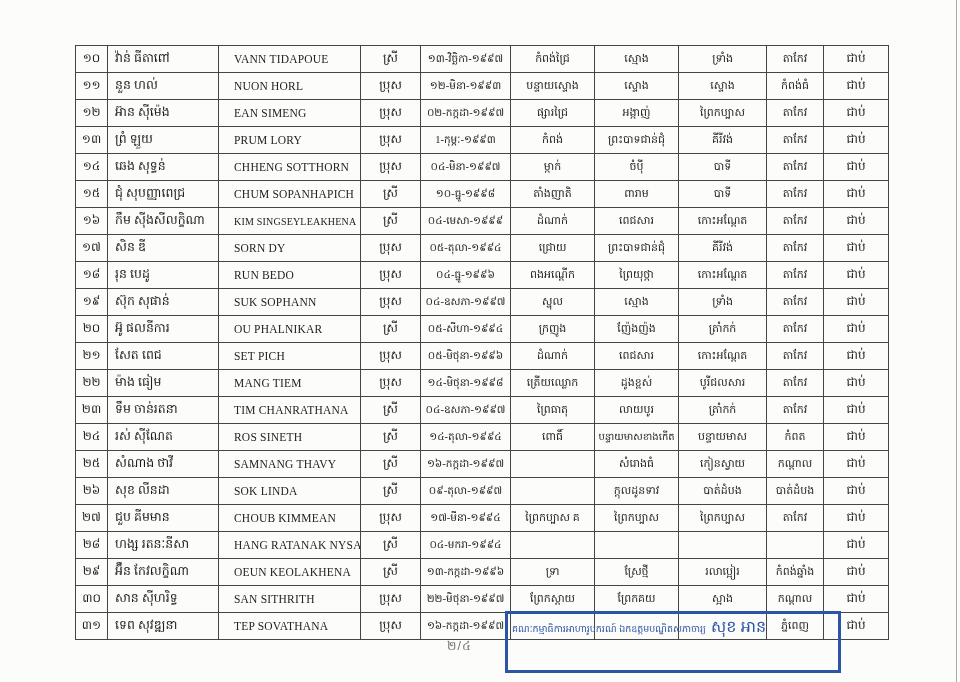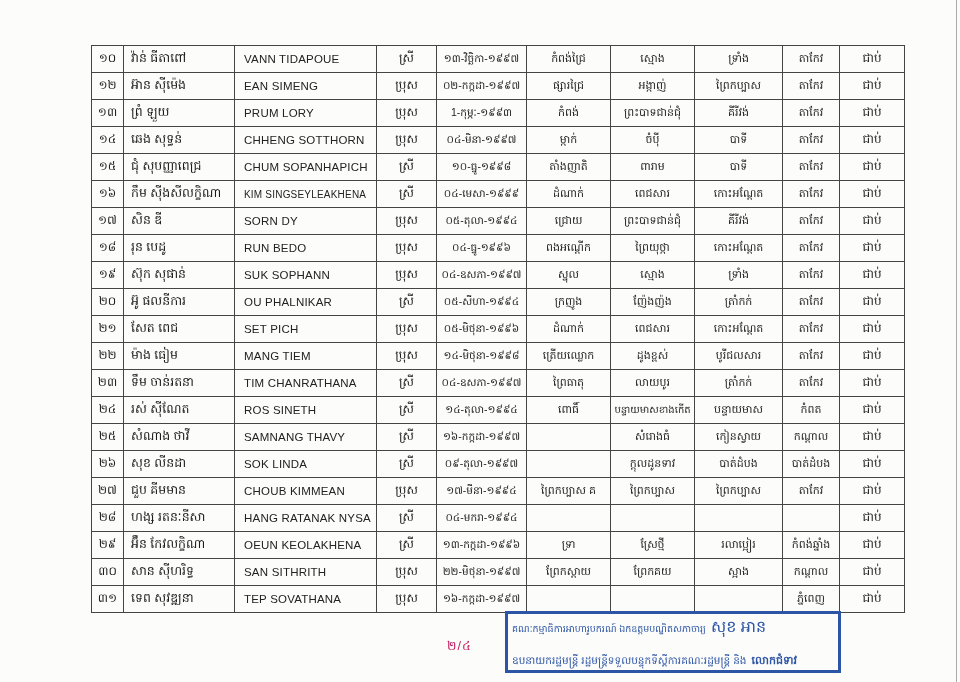--- a/index.html
+++ b/index.html
@@ -6,47 +6,48 @@
   body{
     width:960px;height:682px;
     background:#fcfcfb;
     font-family:"Liberation Sans","DejaVu Sans",sans-serif;
     color:#1c1c1c;
     position:relative;
     overflow:hidden;
   }
   .page{position:absolute;inset:0;}
   table.results{
-    position:absolute;left:91px;top:45px;
+    position:absolute;left:75px;top:45px;
     border-collapse:collapse;table-layout:fixed;
     width:813px;
+    font-family:Liberation Serif, serif;
   }
   td{
     border:1px solid #454545;
     height:26px;
     padding:0 3px;
     text-align:center;
     vertical-align:middle;
     font-size:12px;
     white-space:nowrap;
     overflow:hidden;
     color:#1c1c1c;
   }
   td.col-name_km{text-align:left;padding-left:7px;font-size:12.5px;}
-  td.col-name_en{text-align:left;padding-left:9px;font-size:11.5px;letter-spacing:.2px;color:#222;}
+  td.col-name_en{text-align:left;padding-left:15px;font-size:11.5px;letter-spacing:.2px;color:#222;}
   td.col-dob{font-size:10.5px;}
   td.col-village,td.col-commune,td.col-district,td.col-province{font-size:11px;}
   td.col-no{font-size:12px;}
   .page-edge-line{
     position:absolute;left:956px;top:0;width:1px;height:682px;
     background:#a9a9a9;
   }
   .page-number{
     position:absolute;left:447px;top:638px;
-    font-size:12.5px;color:#be185d;letter-spacing:1px;
+    font-size:12.5px;color:#737373;letter-spacing:1px;
   }
   .stamp{
     position:absolute;left:505px;top:611px;width:322px;height:53px;
     border:3px solid #2d55a5;
     background:transparent;
     color:#2d55a5;
     padding:2px 4px 1px 4px;
     z-index:5;
     display:flex;flex-direction:column;justify-content:space-between;
     white-space:nowrap;overflow:hidden;
@@ -81,20 +82,32 @@
           <td class="col-name_en">VANN TIDAPOUE</td>
           <td class="col-sex">ស្រី</td>
           <td class="col-dob">១៣-វិច្ឆិកា-១៩៩៧</td>
           <td class="col-village">កំពង់ជ្រៃ</td>
           <td class="col-commune">ស្មោង</td>
           <td class="col-district">ទ្រាំង</td>
           <td class="col-province">តាកែវ</td>
           <td class="col-result">ជាប់</td>
         </tr>
         <tr>
+          <td class="col-no">១១</td>
+          <td class="col-name_km">នួន ហល់</td>
+          <td class="col-name_en">NUON HORL</td>
+          <td class="col-sex">ប្រុស</td>
+          <td class="col-dob">១២-មិនា-១៩៩៣</td>
+          <td class="col-village">បន្ទាយស្ទោង</td>
+          <td class="col-commune">ស្ទោង</td>
+          <td class="col-district">ស្ទោង</td>
+          <td class="col-province">កំពង់ធំ</td>
+          <td class="col-result">ជាប់</td>
+        </tr>
+        <tr>
           <td class="col-no">១២</td>
           <td class="col-name_km">អ៊ាន ស៊ីម៉េង</td>
           <td class="col-name_en">EAN SIMENG</td>
           <td class="col-sex">ប្រុស</td>
           <td class="col-dob">០២-កក្កដា-១៩៩៧</td>
           <td class="col-village">ផ្សារជ្រៃ</td>
           <td class="col-commune">អង្កាញ់</td>
           <td class="col-district">ព្រៃកប្បាស</td>
           <td class="col-province">តាកែវ</td>
           <td class="col-result">ជាប់</td>
@@ -328,22 +341,18 @@
           <td class="col-result">ជាប់</td>
         </tr>
       </tbody>
   </table>
 
   <div class="stamp">
     <div class="stamp-line">
       <span class="stamp-small">គណៈកម្មាធិការអាហារូបករណ៍ ឯកឧត្តមបណ្ឌិតសភាចារ្យ</span>
       <span class="stamp-big-name">សុខ អាន</span>
     </div>
-    <div class="stamp-line">
-      <span class="stamp-bold" style="font-weight:normal;font-size:10.5px">ឧបនាយករដ្ឋមន្ត្រី រដ្ឋមន្ត្រីទទួលបន្ទុកទីស្ដីការគណៈរដ្ឋមន្ត្រី និង</span>
-      <span class="stamp-bold">លោកជំទាវ</span>
-    </div>
   </div>
 
   <div class="page-number">២/៤</div>
 
   <div class="page-edge-line"></div>
 </div>
 
 </body></html>

